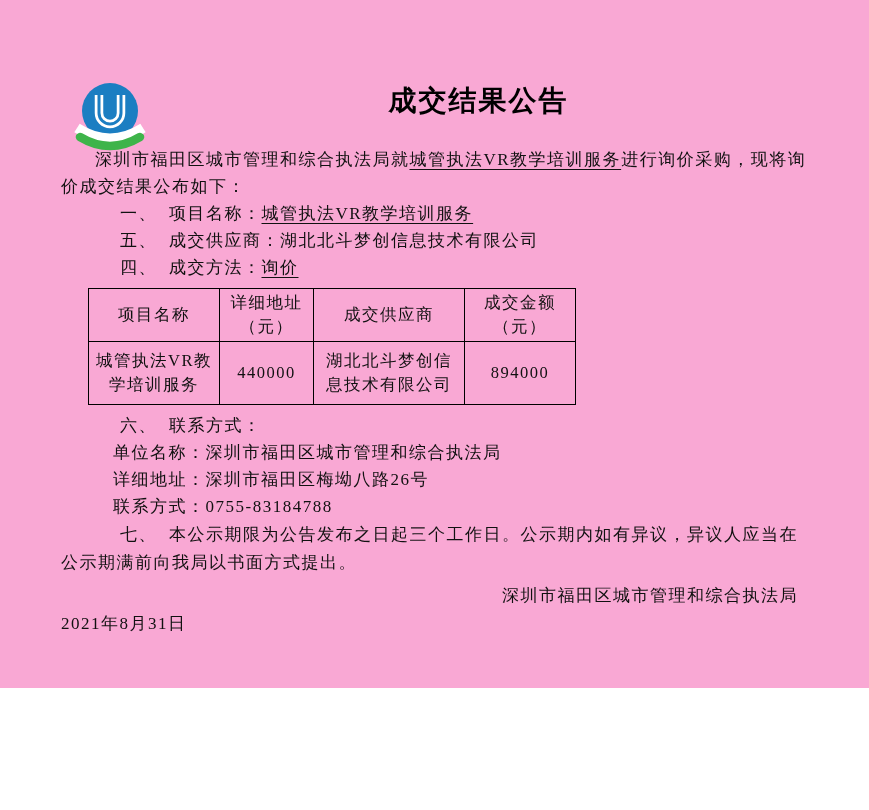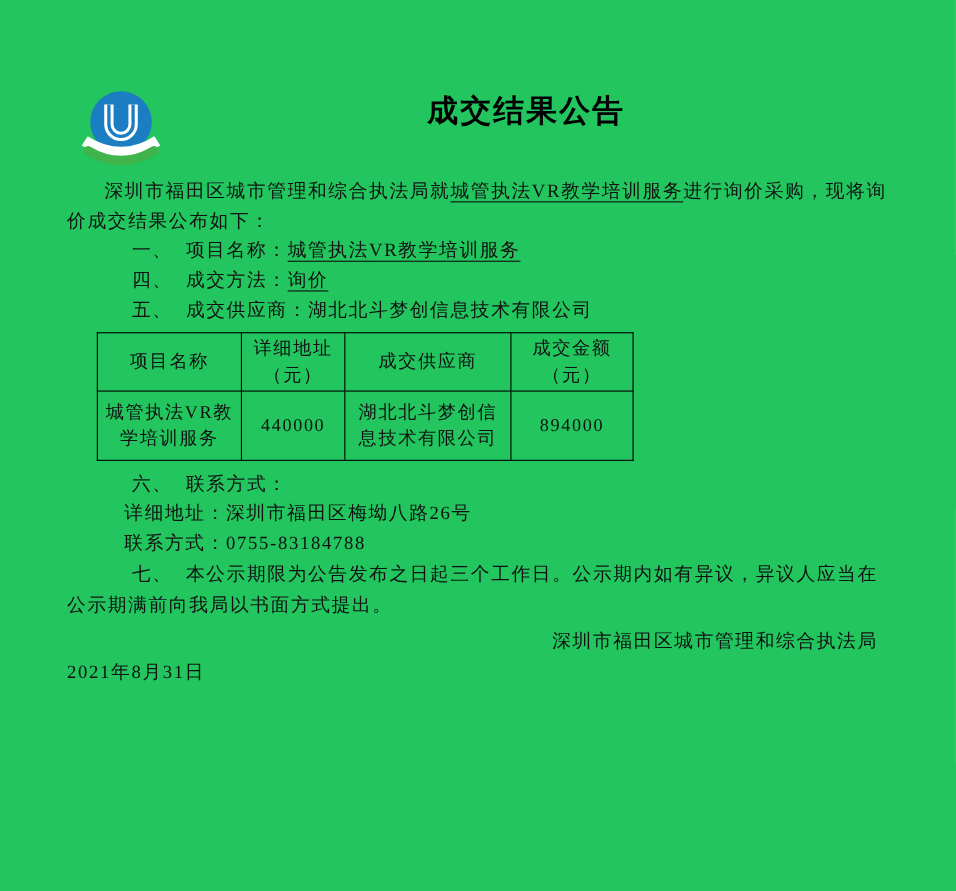--- a/index.html
+++ b/index.html
@@ -1,20 +1,20 @@
 <!DOCTYPE html>
 <html><head>
 <meta charset="utf-8">
 <style>
   html, body { margin: 0; padding: 0; background: #ffffff; }
   .page {
     position: relative;
     width: 869px;
-    height: 810px;
-    background: #22c55e;
+    height: 688px;
+    background: #f9a8d4;
     color: #111111;
     font-family: "Liberation Serif", serif;
     overflow: hidden;
   }
   .logo {
     position: absolute;
     left: 69px;
     top: 82px;
     width: 82px;
     height: 70px;
@@ -25,21 +25,21 @@
     font-family: "Liberation Sans", sans-serif;
     font-weight: bold;
     font-size: 28px;
     letter-spacing: 2px;
     line-height: 34px;
     color: #000000;
   }
   .doc-title .shift { position: relative; left: 44px; }
   .content {
     padding: 0 61px;
-    margin-top: 42px;
+    margin-top: 28px;
     font-size: 17px;
     letter-spacing: 1.5px;
     color: #111111;
   }
   p { margin: 0; }
   .intro { line-height: 27px; text-indent: 34px; }
   .u { text-decoration: underline; text-underline-offset: 4px; }
   .item { line-height: 27px; margin-left: 59px; white-space: nowrap; }
   .item .num, .heading .num { margin-right: 12px; }
   .result-table {
@@ -85,22 +85,22 @@
 
   <div class="doc-title">
     <span class="shift">成交结果公告</span>
   </div>
 
   <div class="content">
 
     <p class="intro"><span>深圳市福田区城市管理和综合执法局就</span><span class="u">城管执法VR教学培训服务</span><span>进行询价采购，现将询价成交结果公布如下：</span></p>
 
     <p class="item"><span class="num">一、</span><span>项目名称：</span><span class="u">城管执法VR教学培训服务</span></p>
+    <p class="item"><span class="num">五、</span><span>成交供应商：</span><span>湖北北斗梦创信息技术有限公司</span></p>
     <p class="item"><span class="num">四、</span><span>成交方法：</span><span class="u">询价</span></p>
-    <p class="item"><span class="num">五、</span><span>成交供应商：</span><span>湖北北斗梦创信息技术有限公司</span></p>
 
     <table class="result-table">
       <colgroup>
         <col style="width:131px">
         <col style="width:94px">
         <col style="width:151px">
         <col style="width:111px">
       </colgroup>
       <tbody>
           <tr>
@@ -125,20 +125,21 @@
         <td>城管执法VR教学培训服务</td>
         <td>440000</td>
         <td>湖北北斗梦创信息技术有限公司</td>
         <td>894000</td>
       </tr>
     </tbody>
       </table>
 
     <p class="heading"><span class="num">六、</span><span>联系方式：</span></p>
 
+    <p class="contact-line"><span>单位名称：</span><span>深圳市福田区城市管理和综合执法局</span></p>
     <p class="contact-line"><span>详细地址：</span><span>深圳市福田区梅坳八路26号</span></p>
     <p class="contact-line"><span>联系方式：</span><span>0755-83184788</span></p>
 
     <p class="notice"><span class="num">七、</span><span>本公示期限为公告发布之日起三个工作日。公示期内如有异议，异议人应当在公示期满前向我局以书面方式提出。</span></p>
 
     <p class="signature">深圳市福田区城市管理和综合执法局</p>
     <p class="date">2021年8月31日</p>
 
   </div>
 </div>

